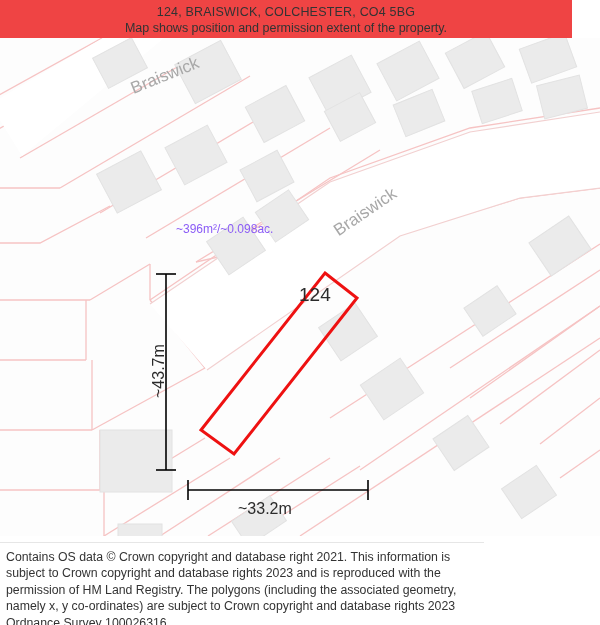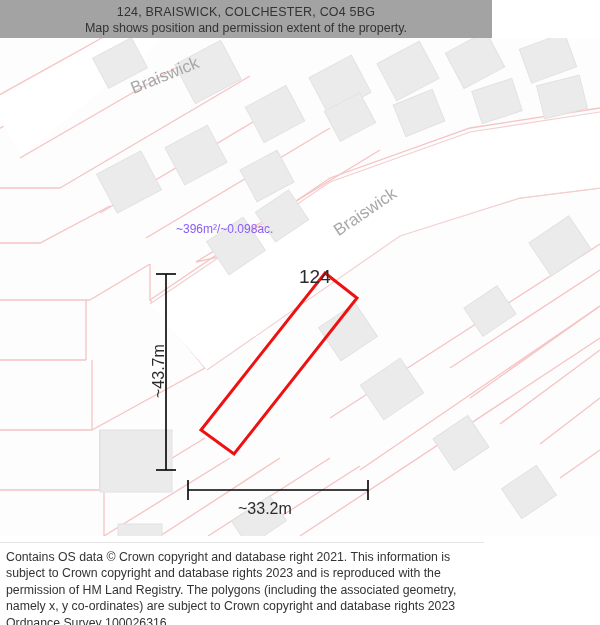--- a/index.html
+++ b/index.html
@@ -17,24 +17,24 @@
   .page {
     position: relative;
     width: 600px;
     height: 625px;
   }
   
   .header {
     position: absolute;
     left: 0;
     top: 0;
-    width: 492px;
+    width: 572px;
     height: 40px;
     text-align: center;
-    background: #a3a3a3;
+    background: #ef4444;
   }
   .header .title {
     font-size: 12.5px;
     color: #333333;
     line-height: 16px;
     padding-top: 4px;
     letter-spacing: 0.2px;
   }
   .header .subtitle {
     font-size: 12.5px;
@@ -230,21 +230,21 @@
         <line x1="188" y1="442" x2="188" y2="462"></line>
         <line x1="368" y1="442" x2="368" y2="462"></line>
       </g>
     </svg>
 
     <div class="map-label road-label" style="left:128px; top:42px; transform: rotate(-22deg); transform-origin: left top;">Braiswick</div>
     <div class="map-label road-label" style="left:330px; top:186px; transform: rotate(-34deg); transform-origin: left top;">Braiswick</div>
 
     <div class="area-label" style="left:176px; top:148px;">~396m²/~0.098ac.</div>
 
-    <div class="plot-number" style="left:299px; top:228px;text-align:right;">124</div>
+    <div class="plot-number" style="left:299px; top:246px;text-align:right;">124</div>
 
     <div class="dim-label vertical" style="left:150px; top:360px;">~43.7m</div>
     <div class="dim-label" style="left:238px; top:462px;">~33.2m</div>
   </div>
 
   <div class="footer">
     <p>Contains OS data © Crown copyright and database right 2021. This information is subject to Crown copyright and database rights 2023 and is reproduced with the permission of HM Land Registry. The polygons (including the associated geometry, namely x, y co-ordinates) are subject to Crown copyright and database rights 2023 Ordnance Survey 100026316.</p>
   </div>
 
 </div>

